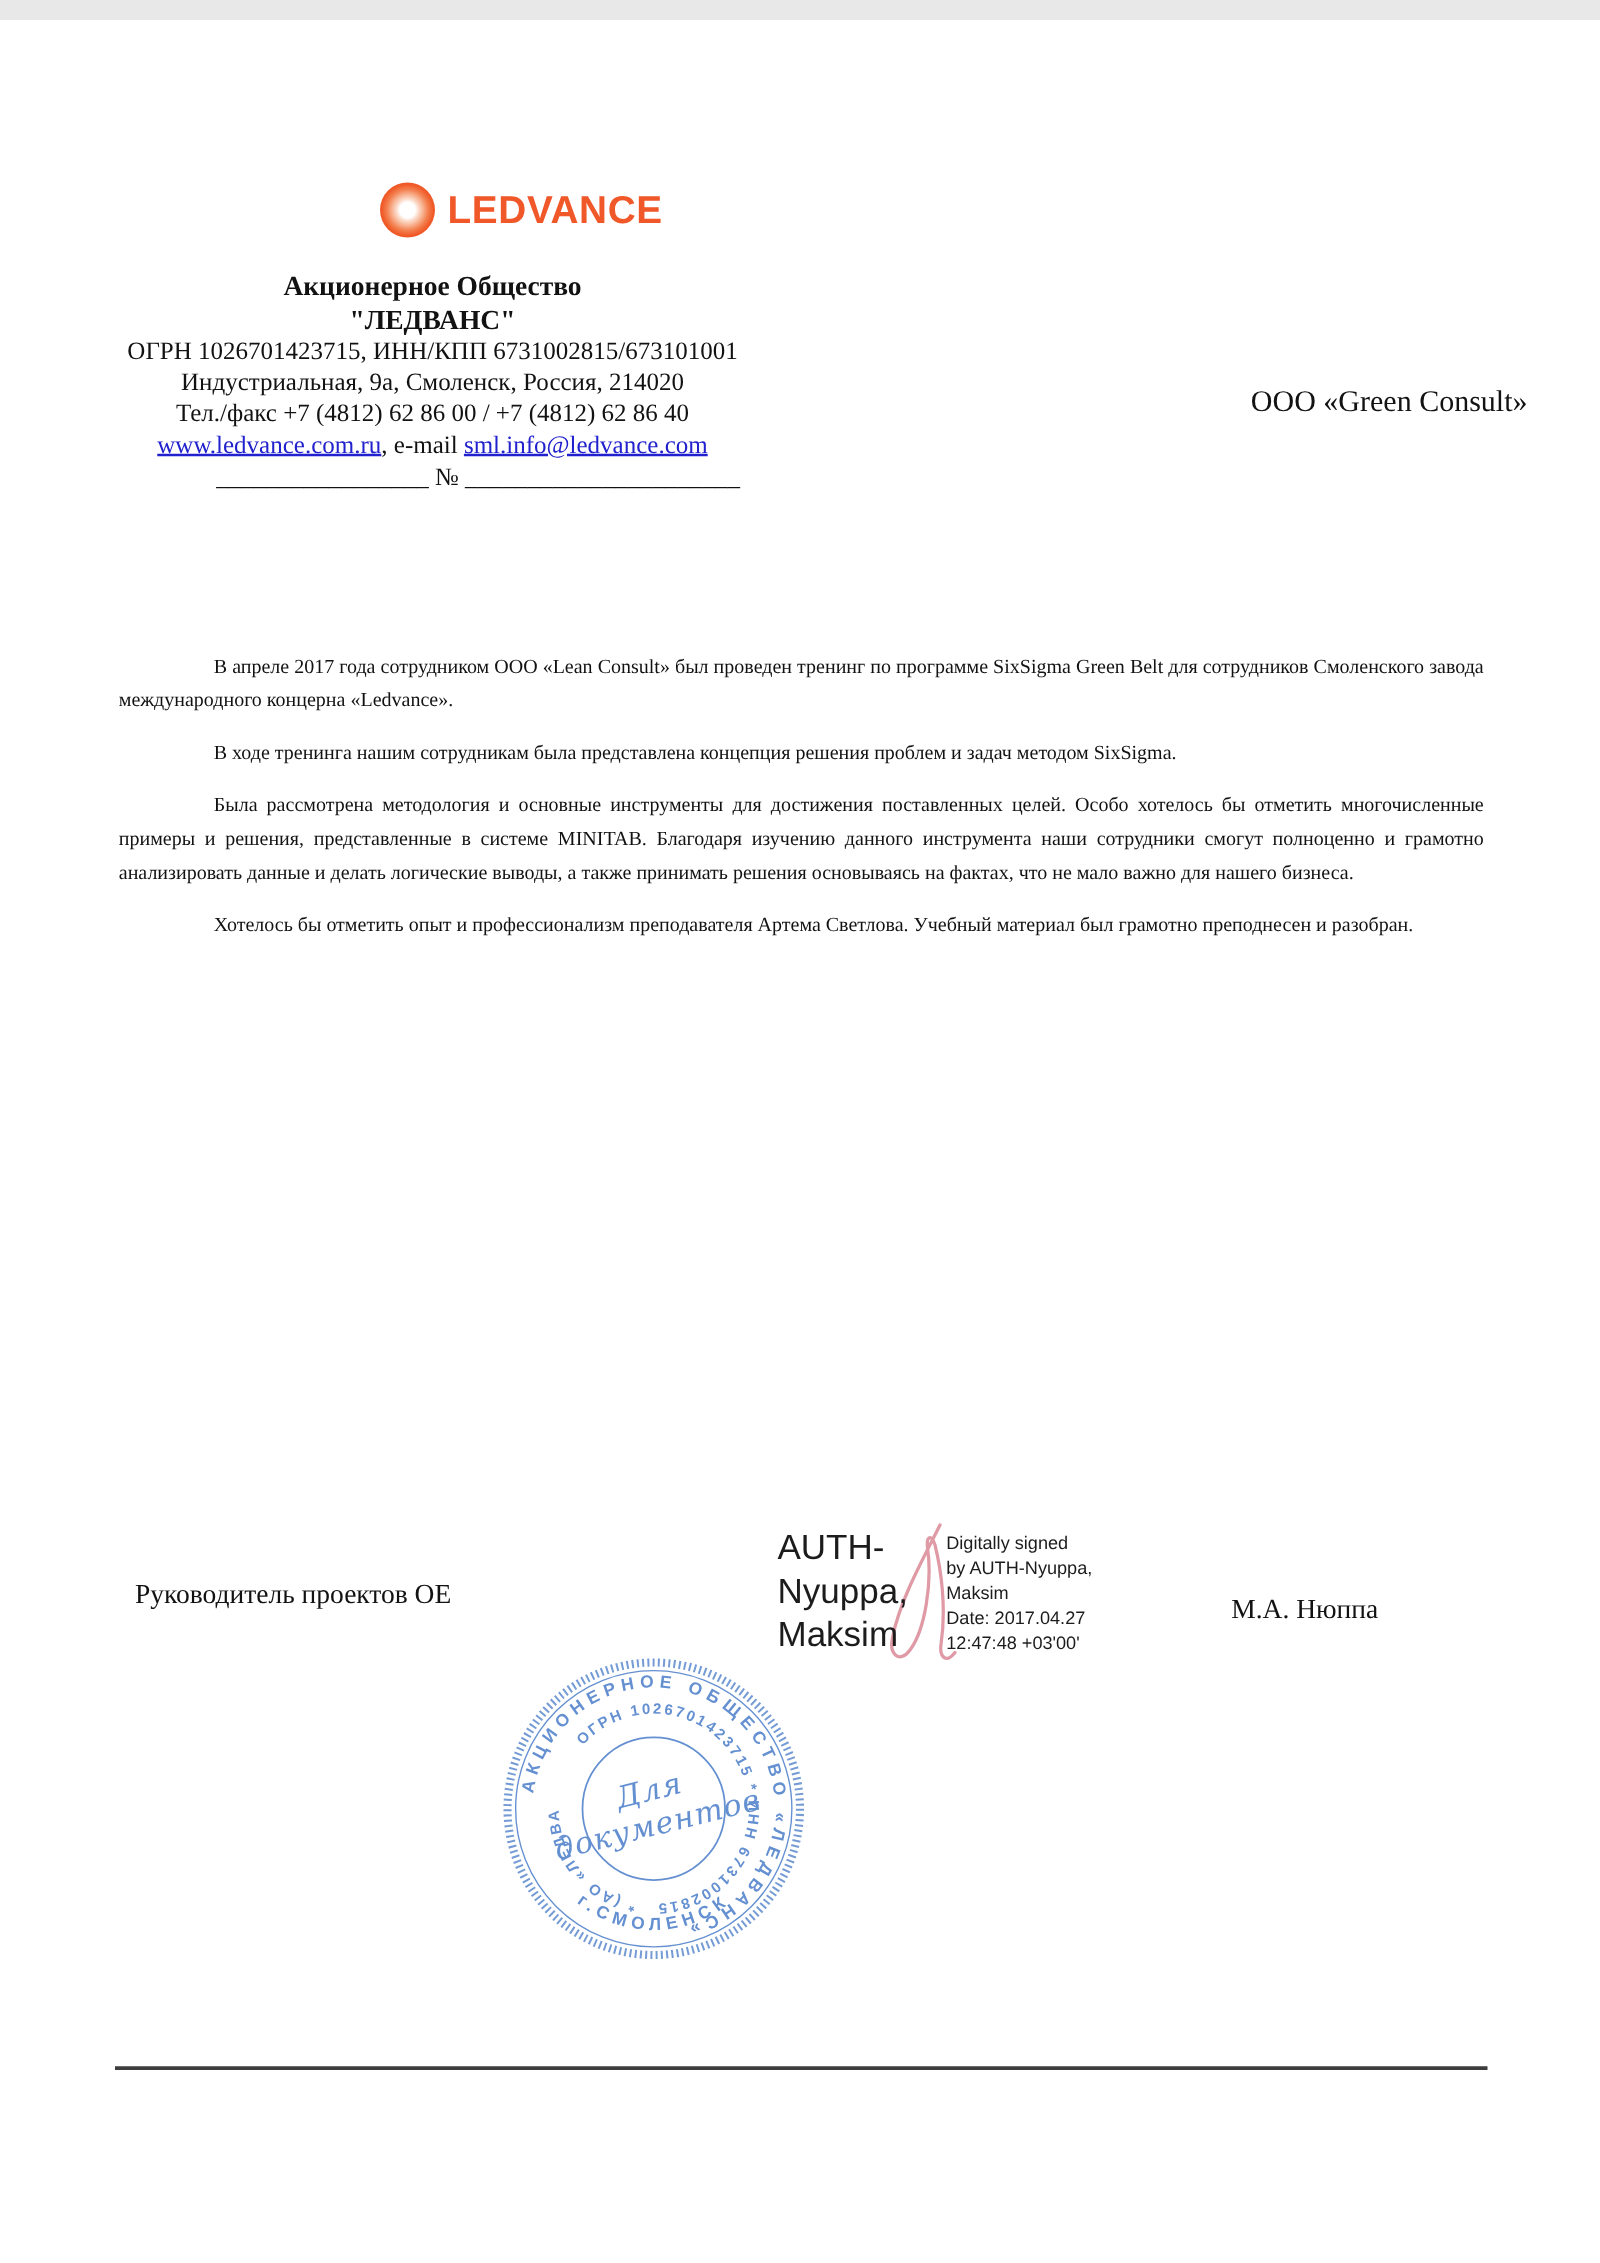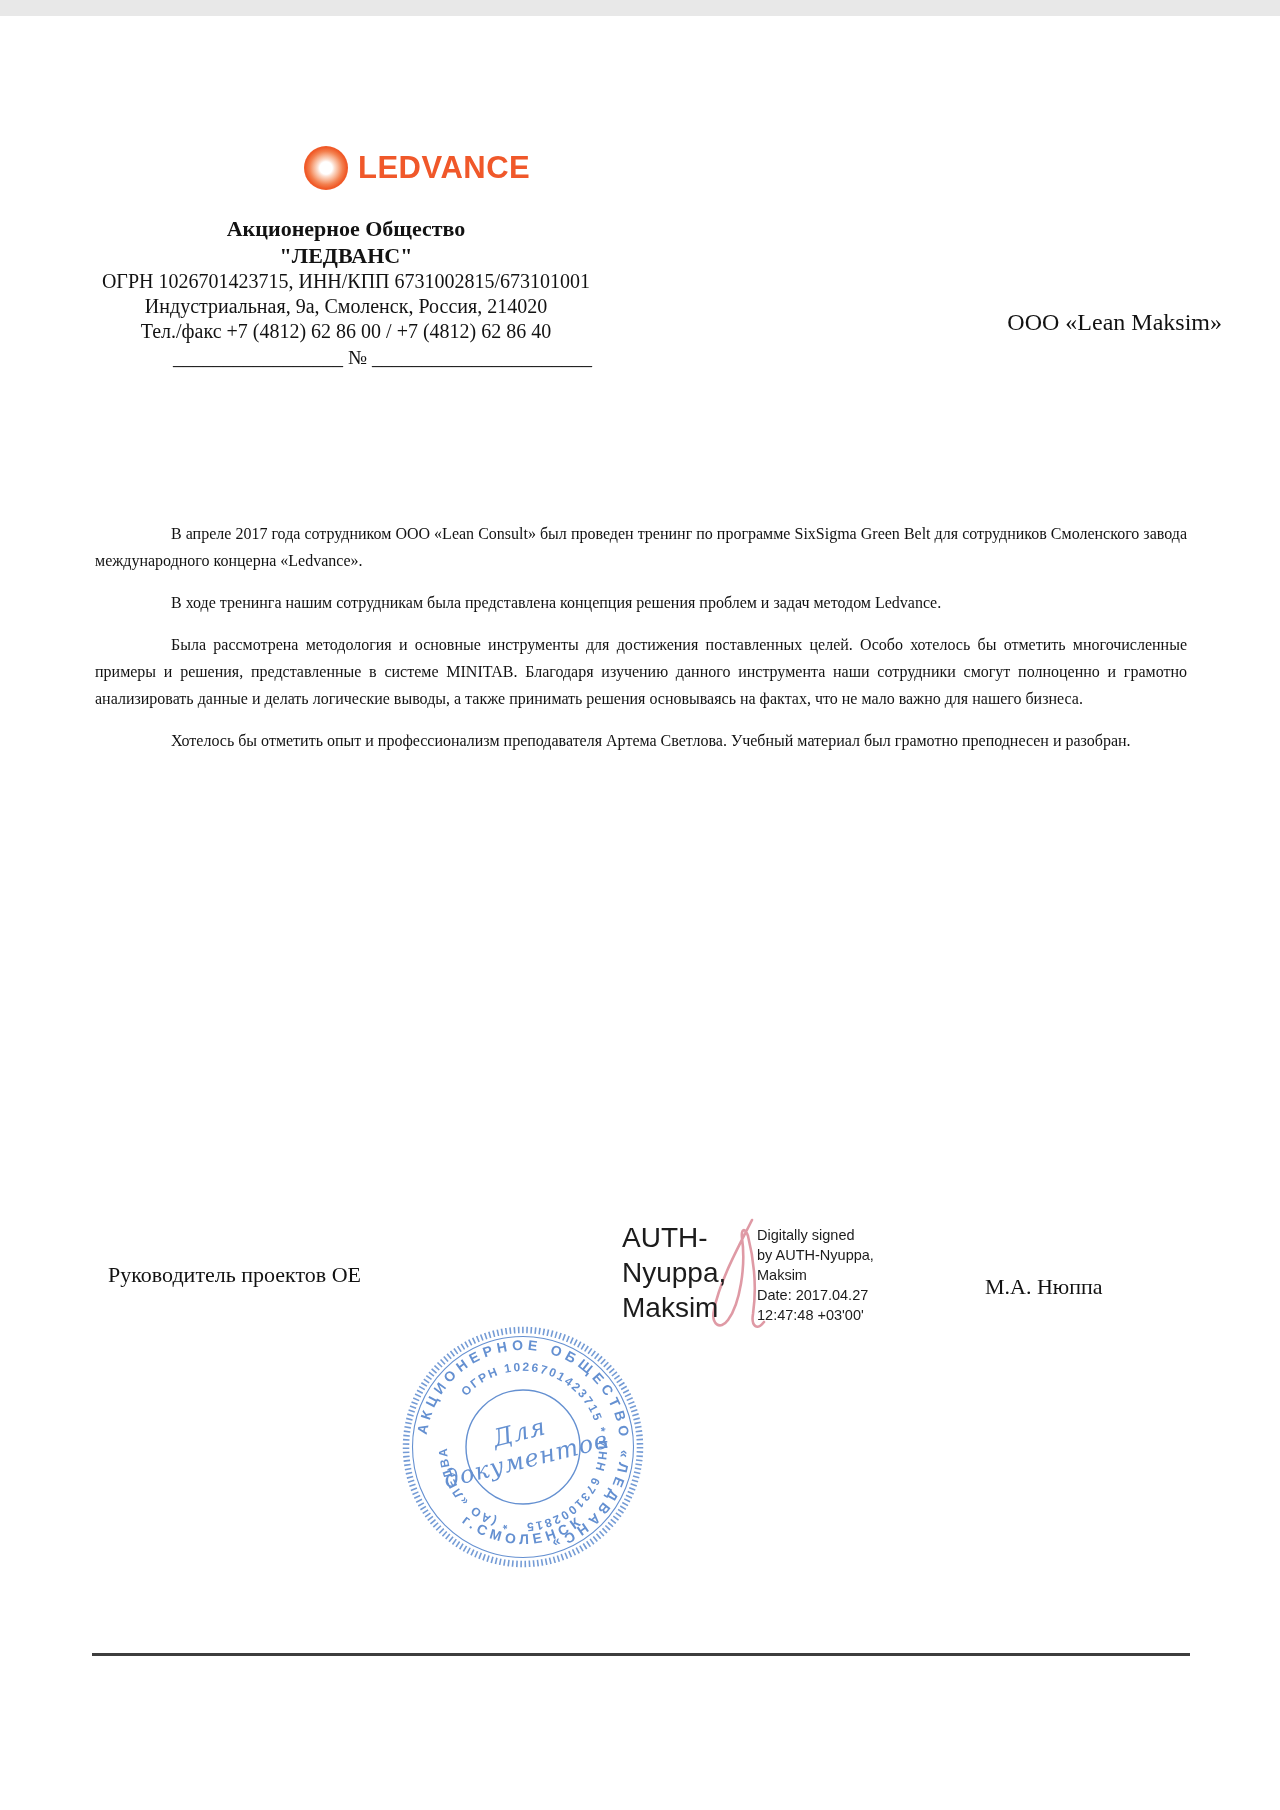--- a/index.html
+++ b/index.html
@@ -76,29 +76,30 @@
     <div class="logo-ring"></div>
     <div class="logo-word">LEDVANCE</div>
   </div>
 
   <div class="hdr">
     <div class="co">Акционерное Общество</div>
     <div class="co">"ЛЕДВАНС"</div>
     <div class="info">ОГРН 1026701423715, ИНН/КПП 6731002815/673101001</div>
     <div class="info">Индустриальная, 9а, Смоленск, Россия, 214020</div>
     <div class="info">Тел./факс +7 (4812) 62 86 00 / +7 (4812) 62 86 40</div>
+    <div class="info"><a href="#">www.ledvance.com.ru</a><span>, e-mail </span><a href="#">sml.info@ledvance.com</a></div>
     <div class="refline"><span>_________________</span><span> № </span><span>______________________</span></div>
   </div>
 
-  <div class="recipient">ООО «Lean Maksim»</div>
+  <div class="recipient">ООО «Green Consult»</div>
 
 
   <div class="bodytext">
     <p>В апреле 2017 года сотрудником ООО «Lean Consult» был проведен тренинг по программе SixSigma Green Belt для сотрудников Смоленского завода международного концерна «Ledvance».</p>
-    <p>В ходе тренинга нашим сотрудникам была представлена концепция решения проблем и задач методом Ledvance.</p>
+    <p>В ходе тренинга нашим сотрудникам была представлена концепция решения проблем и задач методом SixSigma.</p>
     <p>Была рассмотрена методология и основные инструменты для достижения поставленных целей. Особо хотелось бы отметить многочисленные примеры и решения, представленные в системе MINITAB. Благодаря изучению данного инструмента наши сотрудники смогут полноценно и грамотно анализировать данные и делать логические выводы, а также принимать решения основываясь на фактах, что не мало важно для нашего бизнеса.</p>
     <p>Хотелось бы отметить опыт и профессионализм преподавателя Артема Светлова. Учебный материал был грамотно преподнесен и разобран.</p>
   </div>
 
   <div class="sig-left">Руководитель проектов ОЕ</div>
 
   <svg class="squiggle" width="72" height="124" viewBox="0 0 72 124">
     <path d="M52 6 C38 34 20 66 14 96 C11 110 20 117 28 106 C40 90 46 52 42 24 C41 15 45 13 48 22 C53 42 57 72 53 100 C51 112 57 117 64 108" fill="none" stroke="#dc8f9b" stroke-width="2.6" stroke-linecap="round" opacity="0.9"></path>
   </svg>
 

